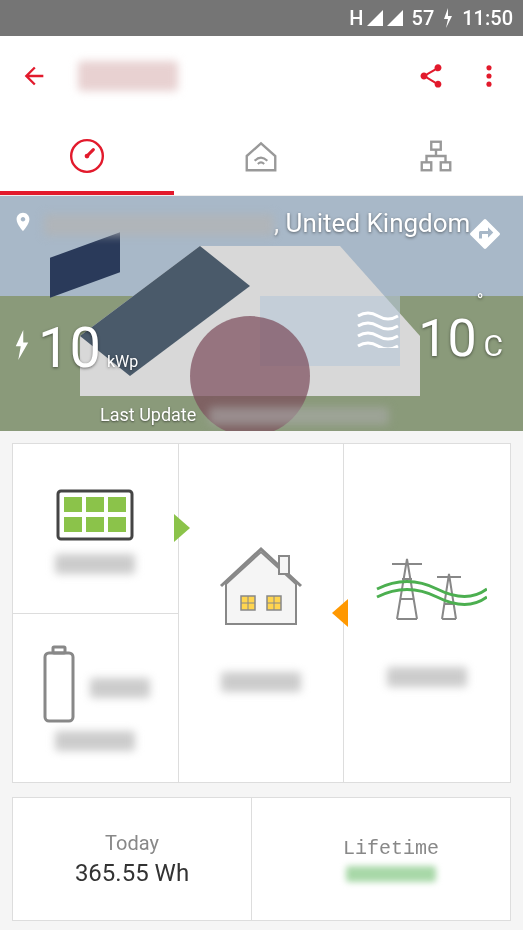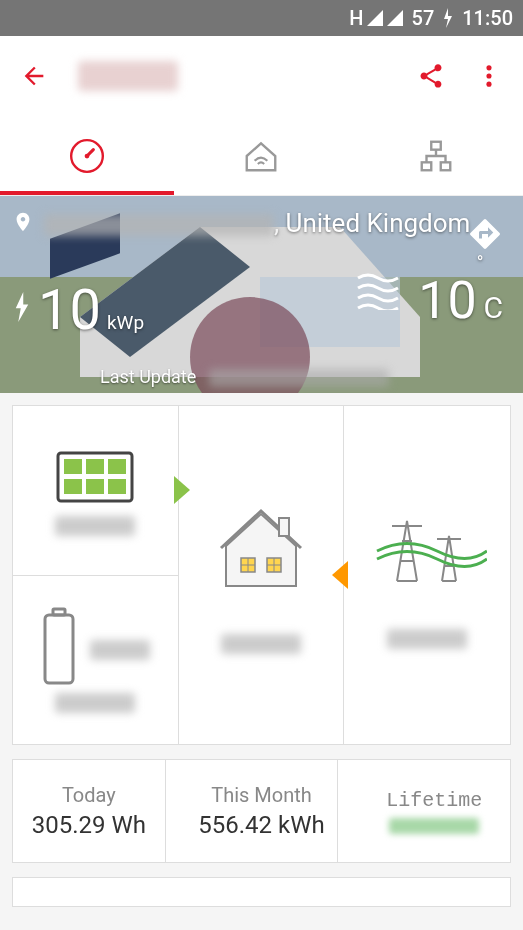--- a/index.html
+++ b/index.html
@@ -57,21 +57,21 @@
     .tab.active::after {
       content: '';
       position: absolute;
       bottom: 0;
       left: 0;
       right: 0;
       height: 4px;
       background: #e21a2c;
     }
     .hero {
-      height: 197px;
+      height: 235px;
       position: relative;
       background: linear-gradient(180deg, #8899aa 0%, #667788 30%, #889977 60%, #99aa88 100%);
       color: white;
       overflow: hidden;
     }
     .hero .house-bg {
       position: absolute;
       inset: 0;
       display: flex;
       align-items: center;
@@ -107,21 +107,21 @@
       position: absolute;
       bottom: 50px;
       left: 12px;
       display: flex;
       align-items: baseline;
       gap: 6px;
       text-shadow: 0 1px 3px rgba(0,0,0,0.5);
     }
     .hero .power .bolt { font-size: 28px; align-self: center; }
     .hero .power .val { font-size: 56px; font-weight: 400; }
-    .hero .power .unit { font-size: 19px; }
+    .hero .power .unit { font-size: 16px; }
     .hero .weather {
       position: absolute;
       bottom: 62px;
       right: 20px;
       display: flex;
       align-items: flex-start;
       gap: 12px;
       text-shadow: 0 1px 3px rgba(0,0,0,0.5);
     }
     .hero .weather .temp { font-size: 52px; }
@@ -213,21 +213,21 @@
       height: 0;
       border-top: 14px solid transparent;
       border-bottom: 14px solid transparent;
       border-right: 16px solid #ff9800;
       z-index: 2;
     }
     .stats-card {
       background: white;
       border: 1px solid #ddd;
       display: flex;
-      height: 104px;
+      height: 124px;
       gap: 20px;
     }
     .stats-card .stat {
       flex: 1;
       border-right: 1px solid #ddd;
       display: flex;
       flex-direction: column;
       align-items: center;
       justify-content: center;
       gap: 4px;
@@ -412,25 +412,21 @@
         <path d="M10 50 Q40 35 70 50 T120 50" stroke="#4caf50" stroke-width="3" fill="none"></path>
         <path d="M10 58 Q40 43 70 58 T120 58" stroke="#4caf50" stroke-width="3" fill="none"></path>
       </svg>
       <div class="blur-val" style="margin-top:30px"></div>
     </div>
   </div>
 
   <div class="stats-card">
     <div class="stat">
       <div class="lbl">Today</div>
-      <div class="val">305.29  Wh</div>
-    </div>
-    <div class="stat">
-      <div class="lbl">This Month</div>
-      <div class="val">556.42 kWh</div>
+      <div class="val">365.55  Wh</div>
     </div>
     <div class="stat">
       <div class="lbl">Lifetime</div>
       <div class="extra-blur"></div>
     </div>
   </div>
 
   <div class="bottom-card"></div>
 </div>
 

